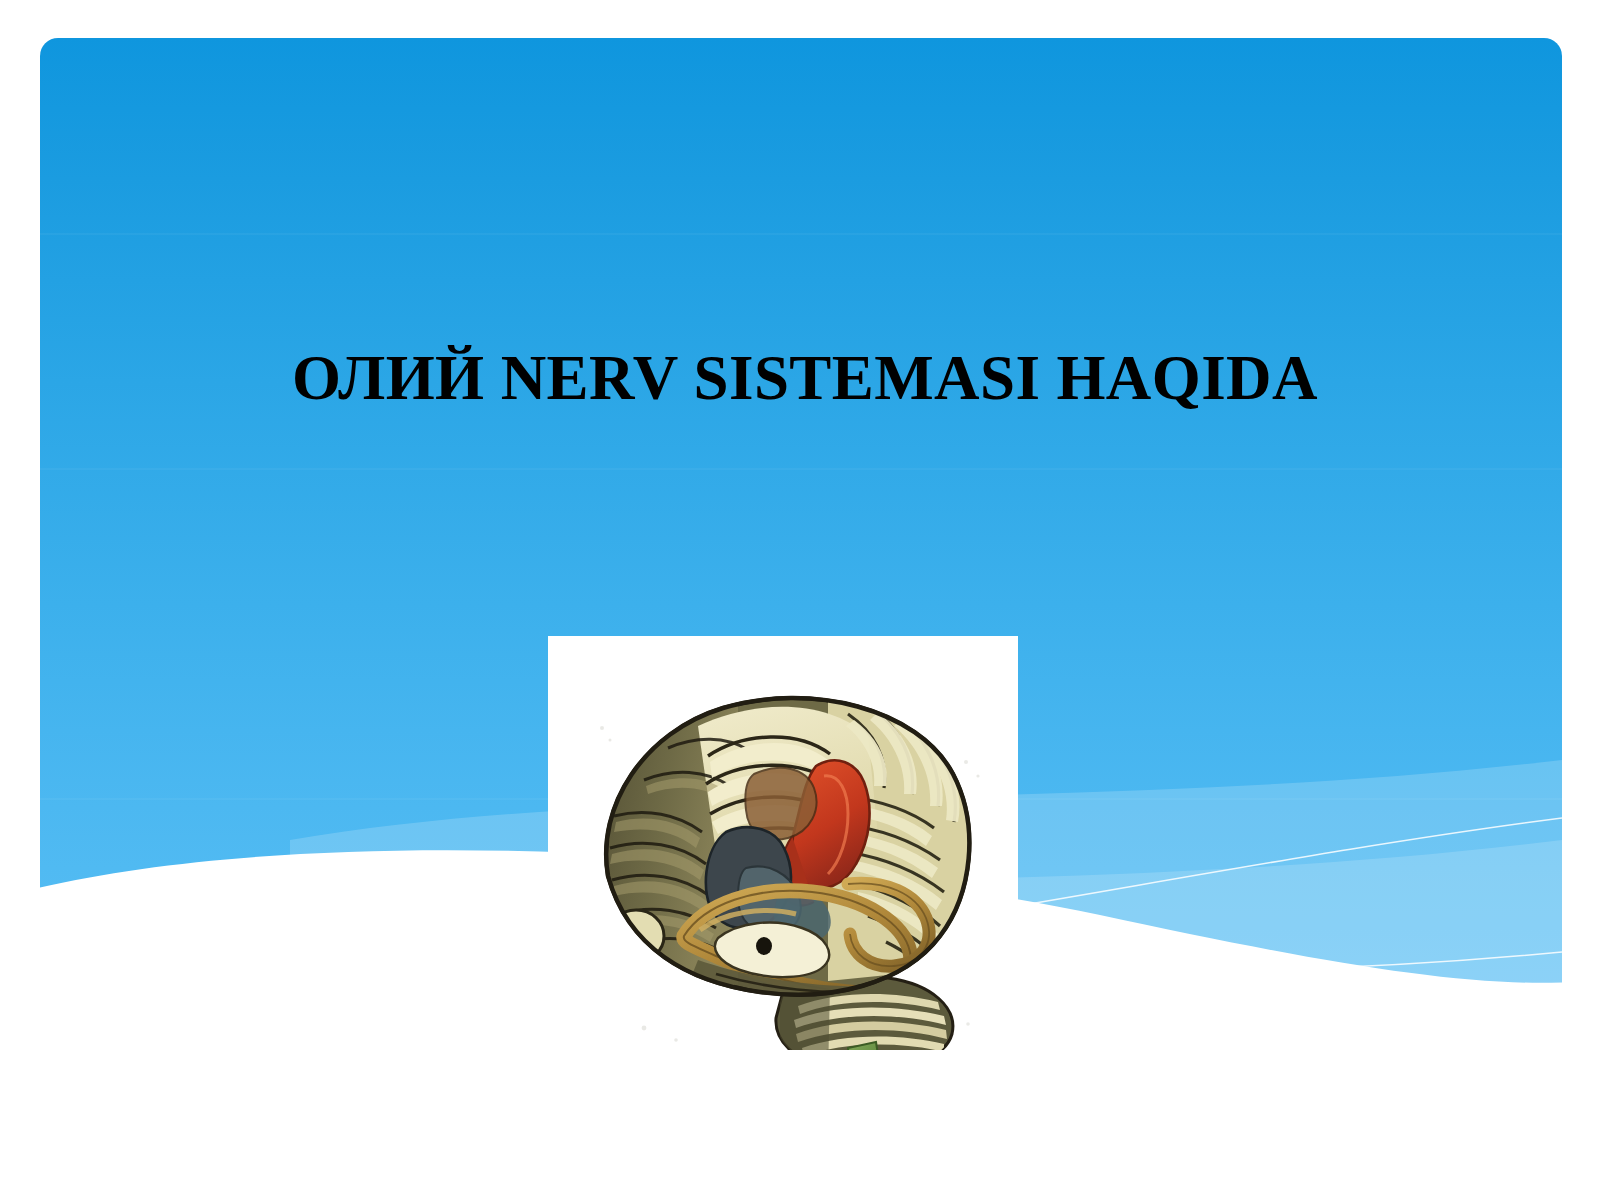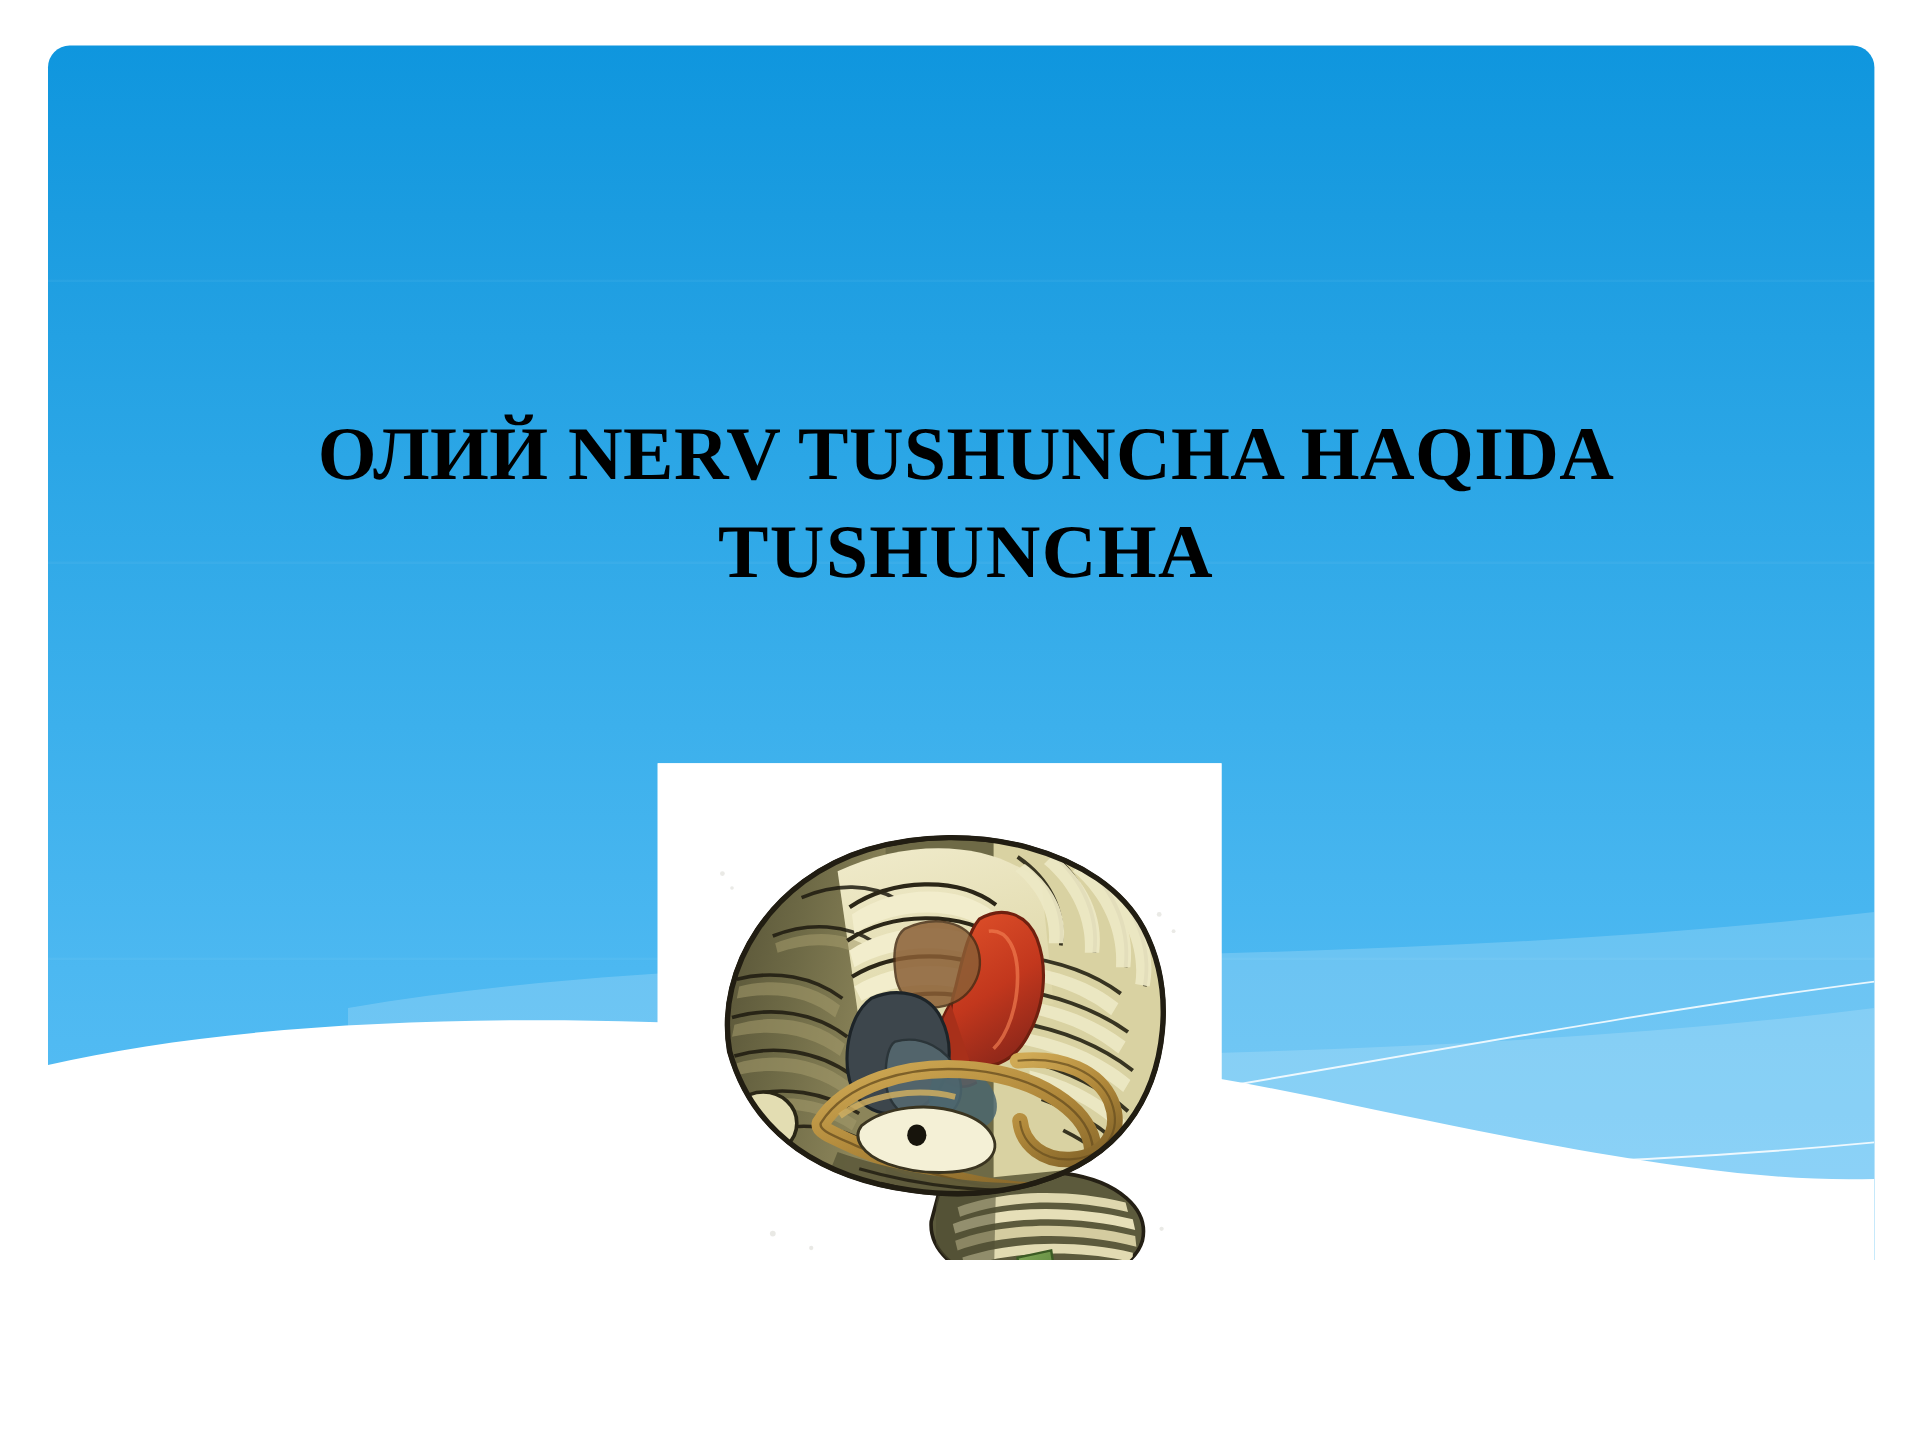--- a/index.html
+++ b/index.html
@@ -118,22 +118,21 @@
         <path d="M 250 190 C 640 150, 1080 175, 1522 120 L 1522 330 L 250 330 Z" fill="#ffffff" opacity="0.16"></path>
 
         <path d="M 255 170 C 700 250, 1100 272, 1522 232" fill="none" stroke="#ffffff" stroke-width="1.6" opacity="0.85"></path>
         <path d="M 255 272 C 720 252, 1120 150, 1522 98" fill="none" stroke="#ffffff" stroke-width="1.6" opacity="0.85"></path>
 
         <path d="M -10 330 L -10 170 C 240 108, 700 120, 1060 195 C 1270 240, 1420 268, 1532 262 L 1532 330 Z" fill="#ffffff"></path>
       </svg>
     </div>
 
     <div class="title-block">
-      <div class="title-line l1">ОЛИЙ NERV TUSHUNCHA HAQIDA</div>
-      <div class="title-line l2">TUSHUNCHA</div>
+      <div class="title-line l1">ОЛИЙ NERV SISTEMASI HAQIDA</div>
     </div>
 
     <div class="picture-frame">
       <svg viewBox="0 0 470 450">
         <defs>
           <clipPath id="cerebrumClip">
             <path d="M 60 240 C 48 170, 96 96, 175 72 C 262 46, 370 72, 405 138
                      C 432 190, 424 258, 392 300 C 356 348, 282 366, 212 356
                      C 140 346, 80 312, 60 240 Z"></path>
           </clipPath>

